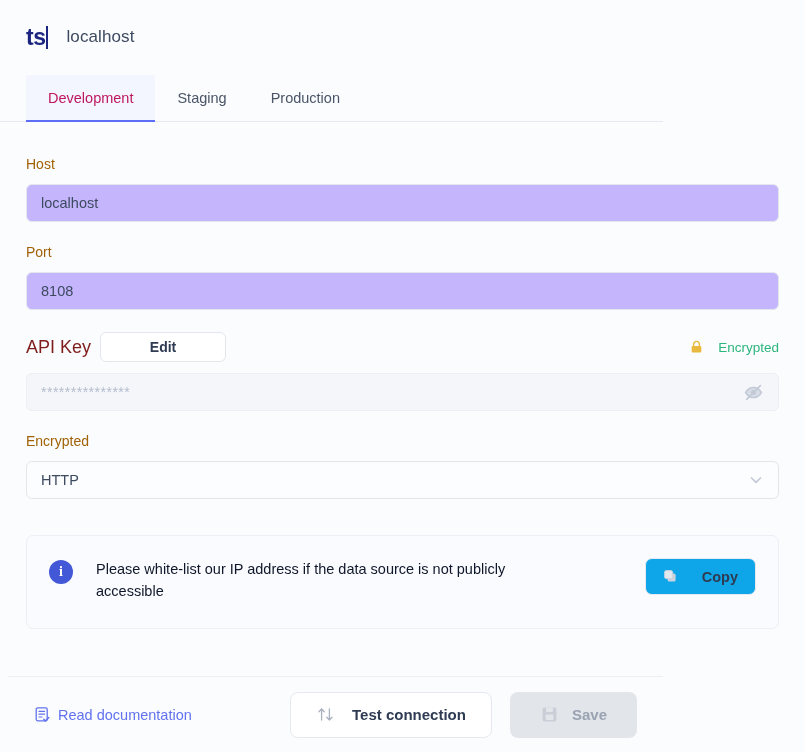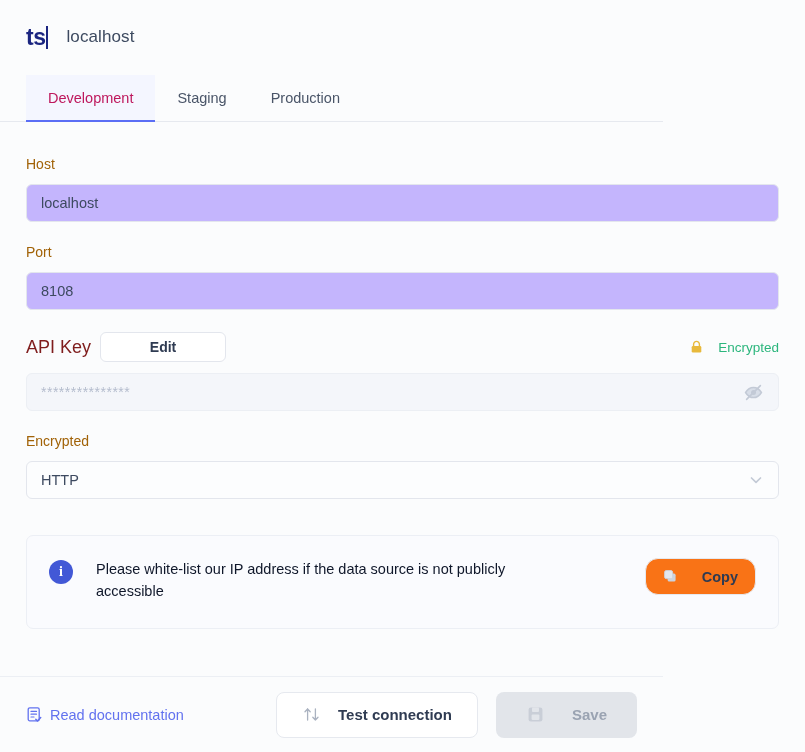--- a/index.html
+++ b/index.html
@@ -246,37 +246,37 @@
     line-height: 1.55;
     max-width: 460px;
     flex: 1 1 auto;
   }
 
   .btn-copy {
     margin-left: auto;
     height: 37px;
     padding: 0 17px;
     border: 1px solid #e6e9ef;
-    border-radius: 13px;
-    background: #f97316;
+    border-radius: 7px;
+    background: #0ea5e9;
     font-size: 14.5px;
     font-weight: 700;
     color: #2f3b52;
     display: flex;
     align-items: center;
     gap: 24px;
     cursor: pointer;
     font-family: "Liberation Sans", sans-serif;
     flex: 0 0 auto;
   }
 
   
   .footer {
     position: absolute;
-    left: 0; right: 0; bottom: 0;
+    left: 8px; right: 0; bottom: 0;
     height: 76px;
     border-top: 1px solid #eceff4;
     background: #fbfcfd;
     display: flex;
     align-items: center;
     padding: 10px 26px;
   }
 
   .doc-link {
     display: flex;
@@ -315,21 +315,21 @@
     height: 46px;
     padding: 0 30px;
     border: none;
     border-radius: 8px;
     background: #e2e5ea;
     font-size: 15px;
     font-weight: 700;
     color: #9aa3b2;
     display: flex;
     align-items: center;
-    gap: 27px;
+    gap: 13px;
     cursor: not-allowed;
     font-family: "Liberation Sans", sans-serif;
   }
 </style>
 </head>
 <body>
 
 <div class="app">
 
   <div class="header">

